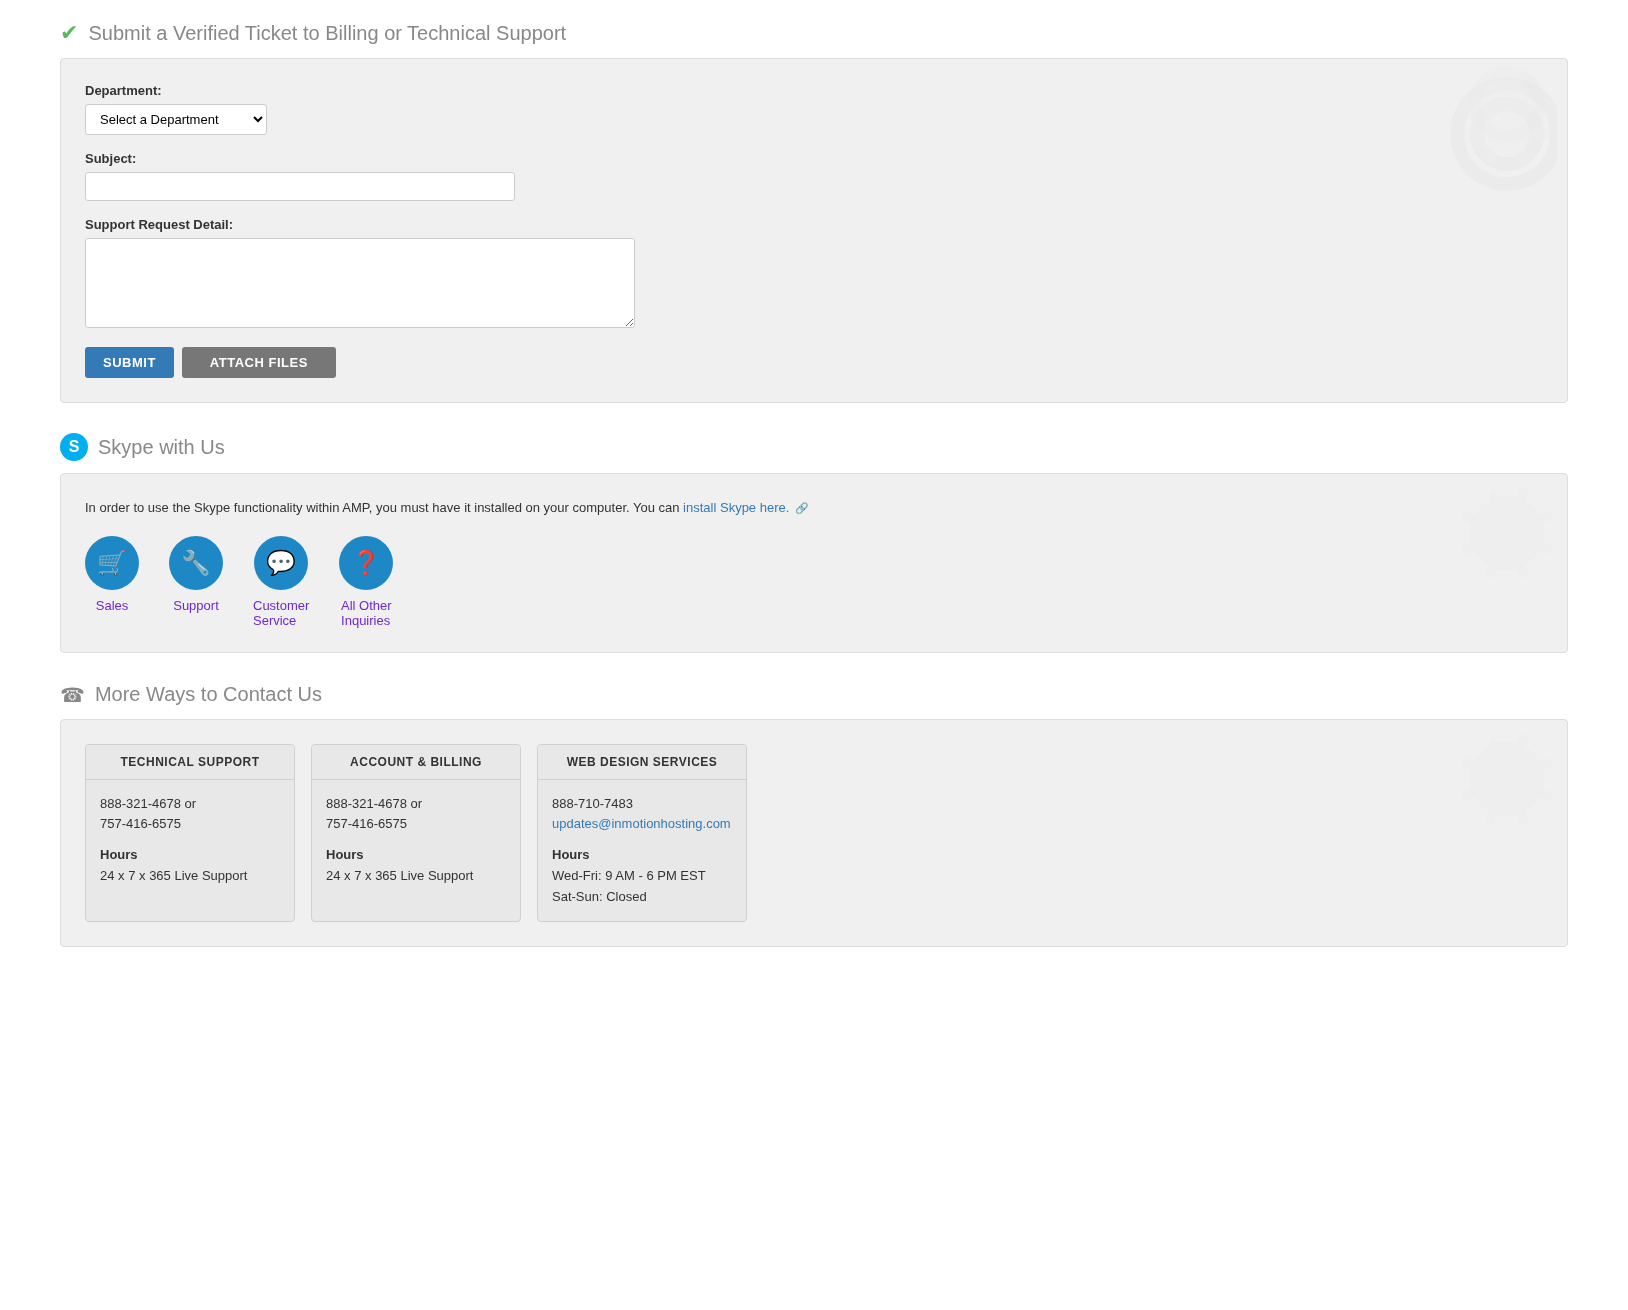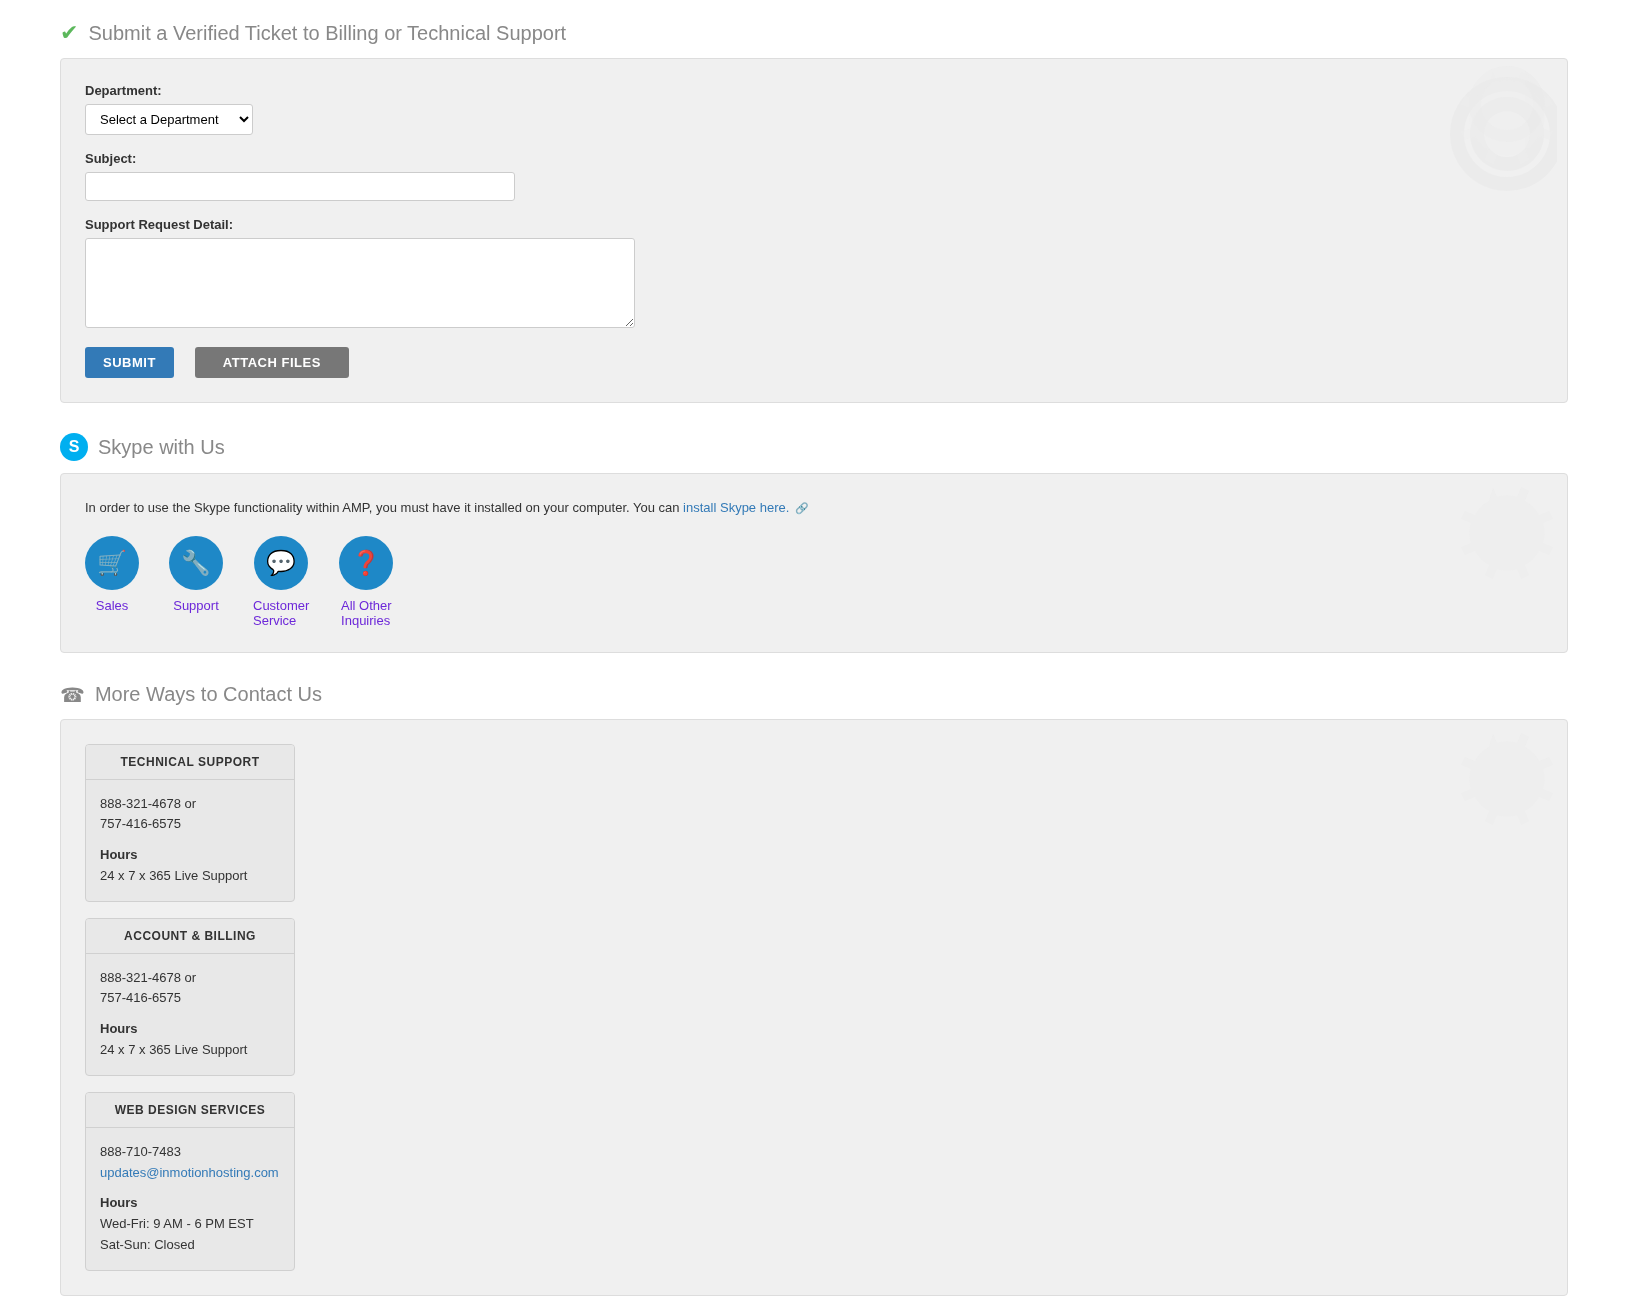--- a/index.html
+++ b/index.html
@@ -54,21 +54,21 @@
       font-weight: bold;
       margin-bottom: 6px;
       font-size: 13px;
     }
     select.dept-select {
       padding: 6px 10px;
       border: 1px solid #ccc;
       border-radius: 3px;
       background: white;
       font-size: 13px;
-      width: 168px;
+      width: 182px;
       cursor: pointer;
     }
     input.subject-input {
       width: 430px;
       max-width: 100%;
       padding: 6px 8px;
       border: 1px solid #ccc;
       border-radius: 3px;
       font-size: 13px;
       background: white;
@@ -77,21 +77,21 @@
       width: 100%;
       max-width: 550px;
       height: 90px;
       padding: 8px;
       border: 1px solid #ccc;
       border-radius: 3px;
       font-size: 13px;
       background: white;
       resize: vertical;
     }
-    .button-row { margin-top: 2px; display: flex; gap: 21px; }
+    .button-row { margin-top: 2px; display: flex; gap: 8px; }
     .btn-submit {
       background: #337ab7;
       color: white;
       border: none;
       padding: 8px 18px;
       border-radius: 3px;
       font-size: 13px;
       font-weight: bold;
       cursor: pointer;
       text-transform: uppercase;
@@ -146,21 +146,20 @@
       font-size: 24px;
       cursor: pointer;
       text-decoration: none;
     }
 
     
     .contact-cards {
       display: flex;
       gap: 16px;
       flex-wrap: wrap;
-      flex-direction: column;
     }
     .contact-card {
       background: #e8e8e8;
       border: 1px solid #d0d0d0;
       border-radius: 4px;
       padding: 0;
       width: 210px;
       overflow: hidden;
     }
     .contact-card-header {

